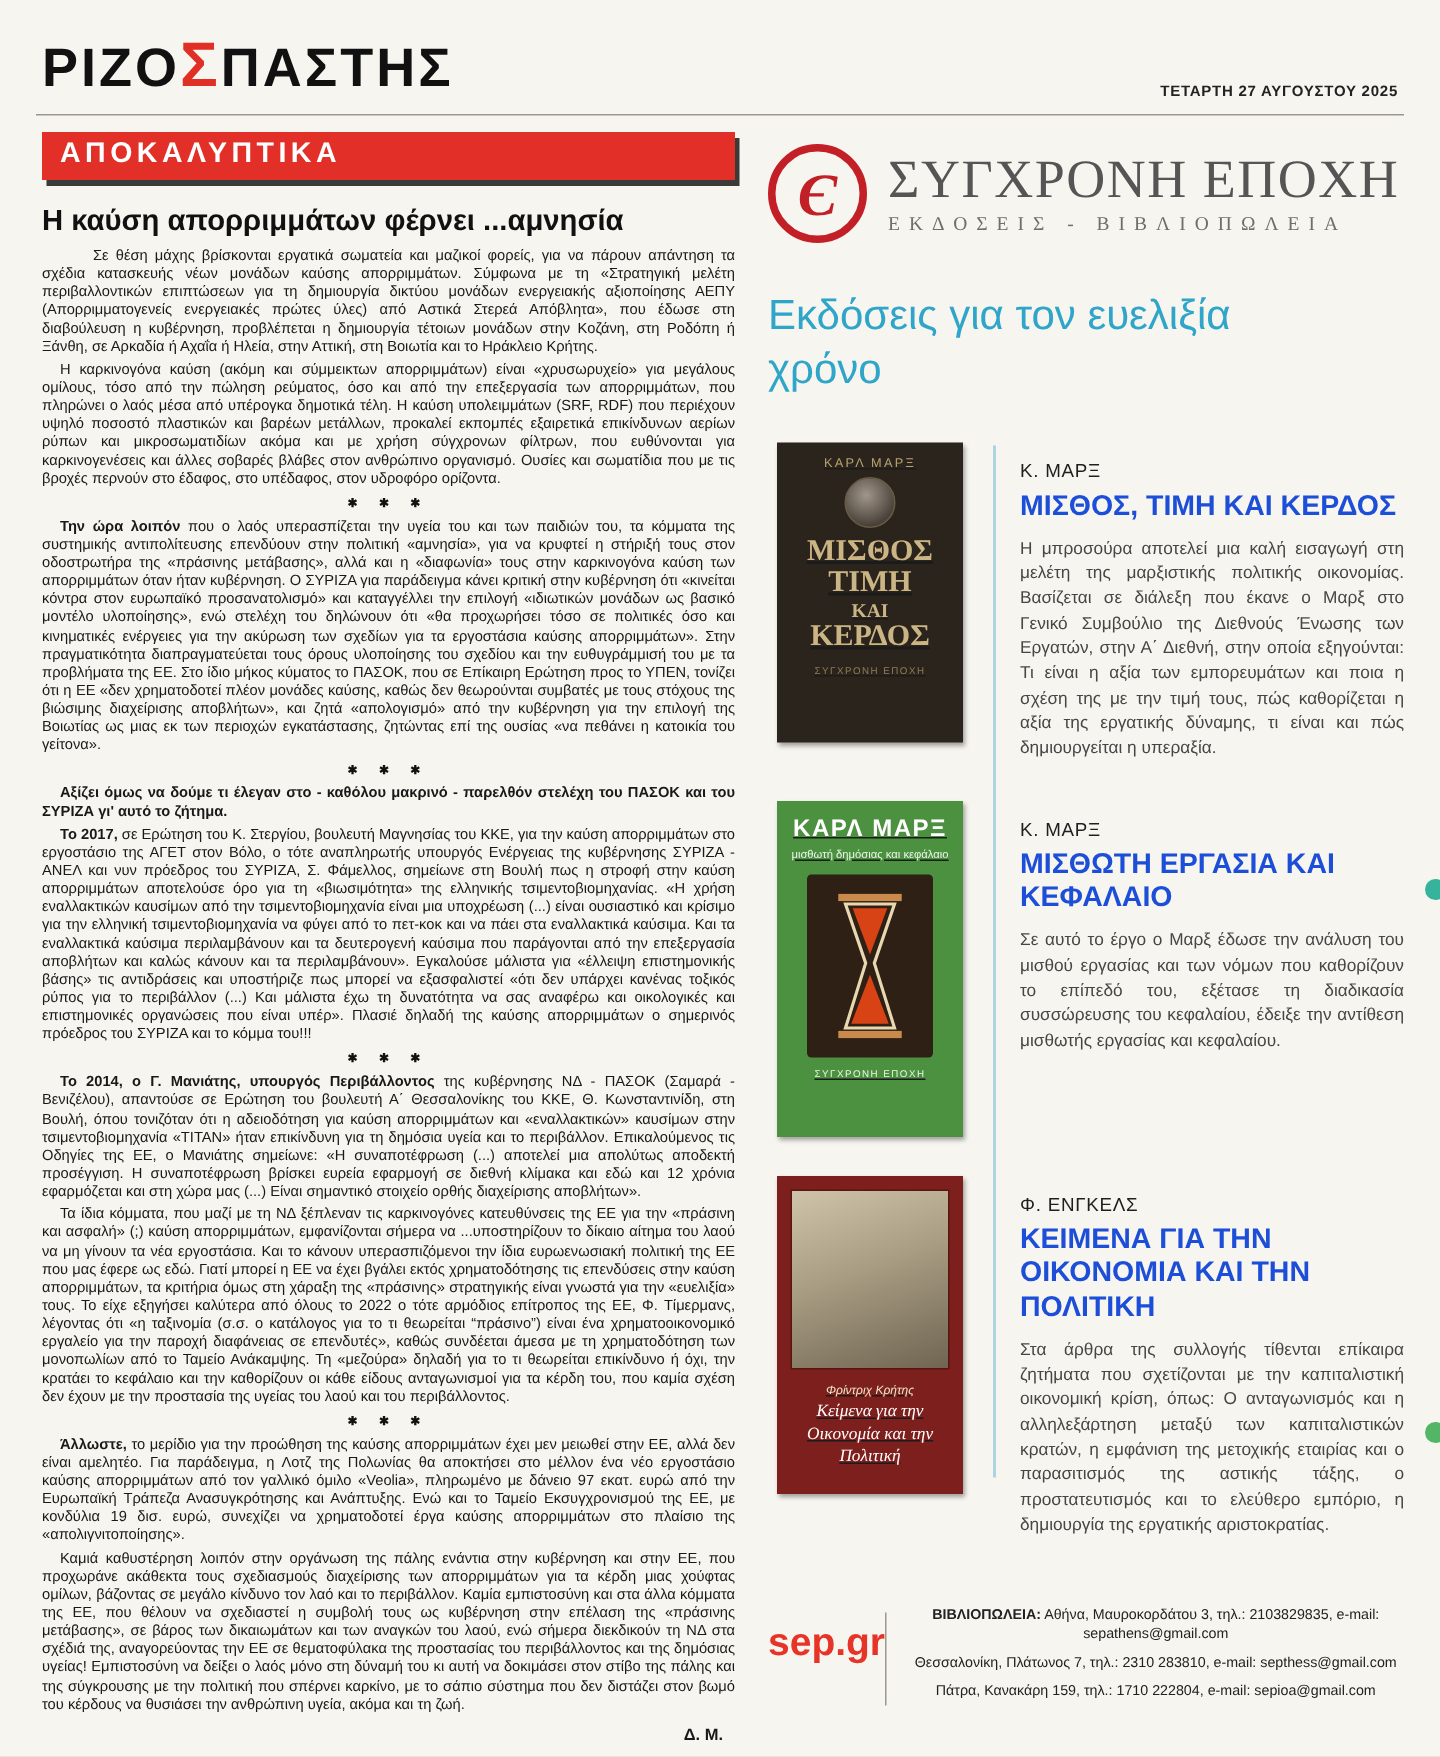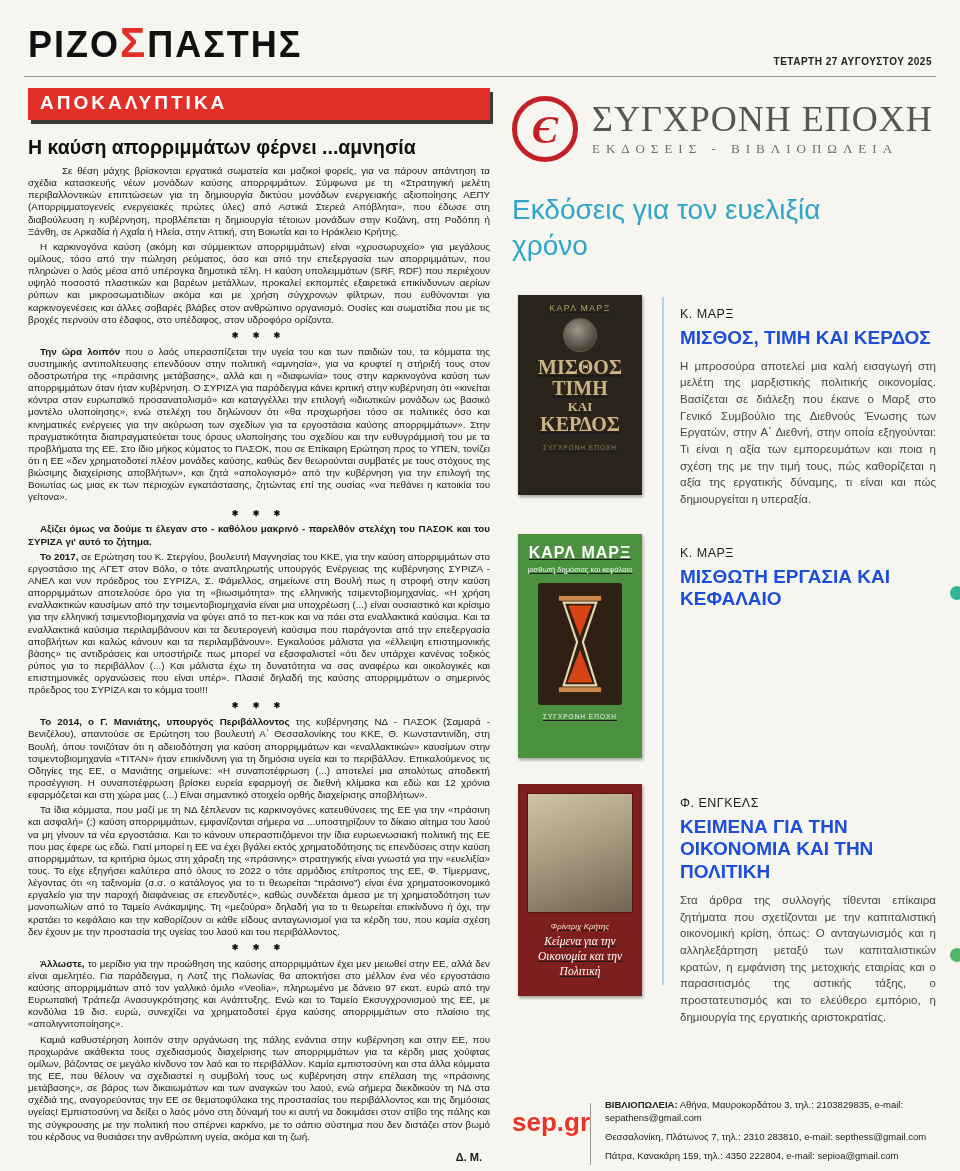--- a/index.html
+++ b/index.html
@@ -69,21 +69,21 @@
   .c2-pub { font-size:6.5px; letter-spacing:1px; color:#eaf5e8; margin-top:8px; }
 
   
   .cover3 { width:124px; height:212px; background:#7c1f1d; text-align:center; box-sizing:border-box; padding-top:9px; box-shadow:1px 2px 3px rgba(0,0,0,.35); }
   .c3-art { width:104px; height:118px; margin:0 auto; border:1px solid #5a1412;
     background:linear-gradient(160deg, #cfc3a9 0%, #a89c82 45%, #6f6552 100%); }
   .c3-author { font-size:8px; color:#f0e6c8; font-style:italic; margin-top:9px; }
   .c3-title { font-family:"Liberation Serif", serif; font-style:italic; font-size:11.5px; color:#fff; line-height:1.3; padding:3px 8px 0; }
 
   
-  .ad-footer { display:flex; align-items:flex-start; margin-top:74px; }
+  .ad-footer { display:flex; align-items:flex-start; margin-top:46px;text-align:center; }
   .site { color:#e63528; font-weight:bold; font-size:26px; width:78px; flex:none; padding-top:8px; }
   .foot-rule { width:1px; background:#9a978f; height:62px; margin:4px 14px 0 0; flex:none; }
   .stores p { margin:0 0 7px; font-size:9.5px; color:#222; line-height:1.3; }
   .stores b { font-weight:bold; }
 
   
   .edge-dot { position:absolute; width:14px; height:14px; border-radius:50%; }
   .dot1 { right:-4px; top:586px; background:#35b39b; }
   .dot2 { right:-4px; top:948px; background:#52b666; }
 </style>
@@ -168,20 +168,21 @@
                 <path d="M18 12 L42 12 L30 44 Z" fill="#d84315"></path>
                 <path d="M30 58 L43 92 L17 92 Z" fill="#d84315"></path>
               </svg>
             </div>
             <div class="c2-pub">ΣΥΓΧΡΟΝΗ ΕΠΟΧΗ</div>
           </div>
         </div>
         <div class="book-info">
           <div class="b-author">Κ. ΜΑΡΞ</div>
           <div class="b-title">ΜΙΣΘΩΤΗ ΕΡΓΑΣΙΑ ΚΑΙ ΚΕΦΑΛΑΙΟ</div>
+          <div class="b-desc">Σε αυτό το έργο ο Μαρξ έδωσε την ανάλυση του μισθού εργασίας και των νόμων που καθορίζουν το επίπεδό του, εξέτασε τη διαδικασία συσσώρευσης του κεφαλαίου, έδειξε την αντίθεση μισθωτής εργασίας και κεφαλαίου.</div>
         </div>
       </div>
 
       <div class="book-row">
         <div class="cover-wrap">
           <div class="cover3">
             <div class="c3-art"></div>
             <div class="c3-author">Φρίντριχ Κρήτης</div>
             <div class="c3-title">Κείμενα για την Οικονομία και την Πολιτική</div>
           </div>
@@ -193,21 +194,21 @@
         </div>
       </div>
     </div>
 
     <div class="ad-footer">
       <div class="site">sep.gr</div>
       <div class="foot-rule"></div>
       <div class="stores">
         <p><b>ΒΙΒΛΙΟΠΩΛΕΙΑ:</b> <span>Αθήνα, Μαυροκορδάτου 3, τηλ.: 2103829835, e-mail: sepathens@gmail.com</span></p>
         <p><span>Θεσσαλονίκη, Πλάτωνος 7, τηλ.: 2310 283810, e-mail: septhess@gmail.com</span></p>
-        <p><span>Πάτρα, Κανακάρη 159, τηλ.: 4350 222804, e-mail: sepioa@gmail.com</span></p>
+        <p><span>Πάτρα, Κανακάρη 159, τηλ.: 1710 222804, e-mail: sepioa@gmail.com</span></p>
       </div>
     </div>
   </aside>
 
   <div class="edge-dot dot1"></div>
   <div class="edge-dot dot2"></div>
 
 </div>
 
 </body></html>

